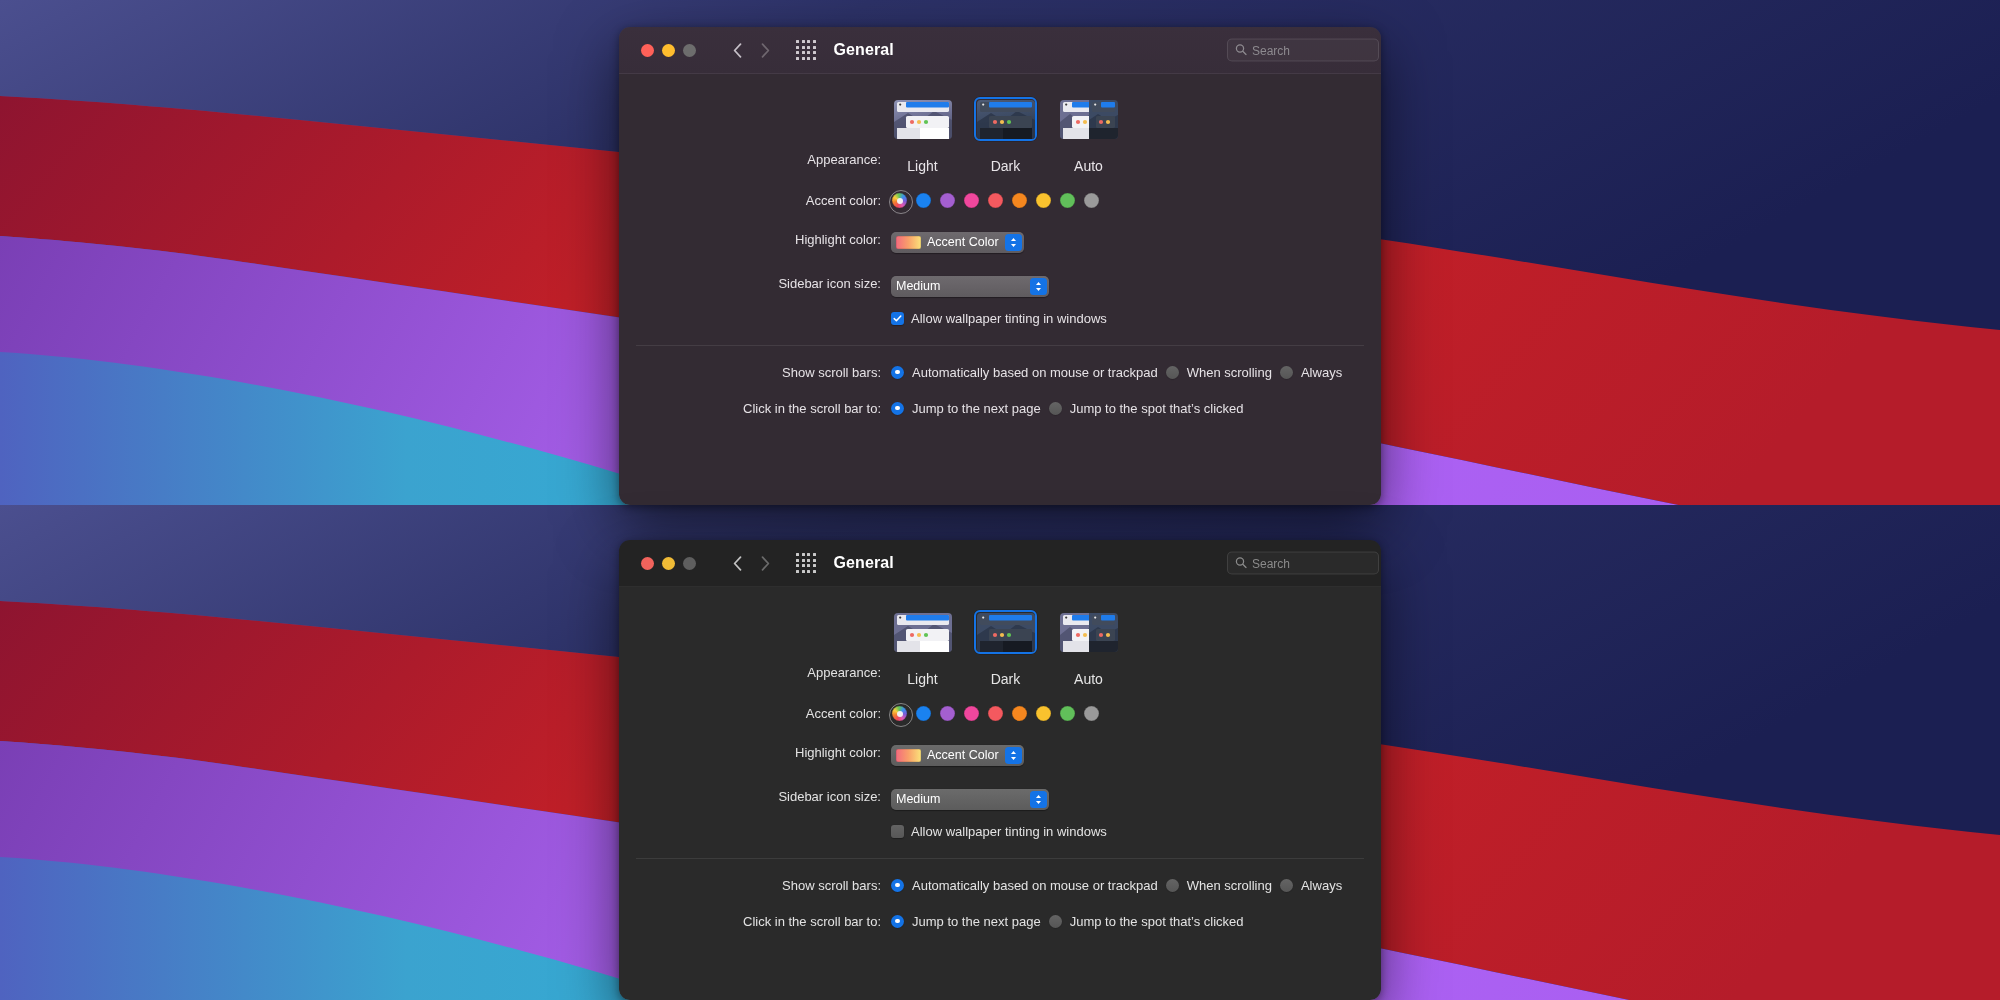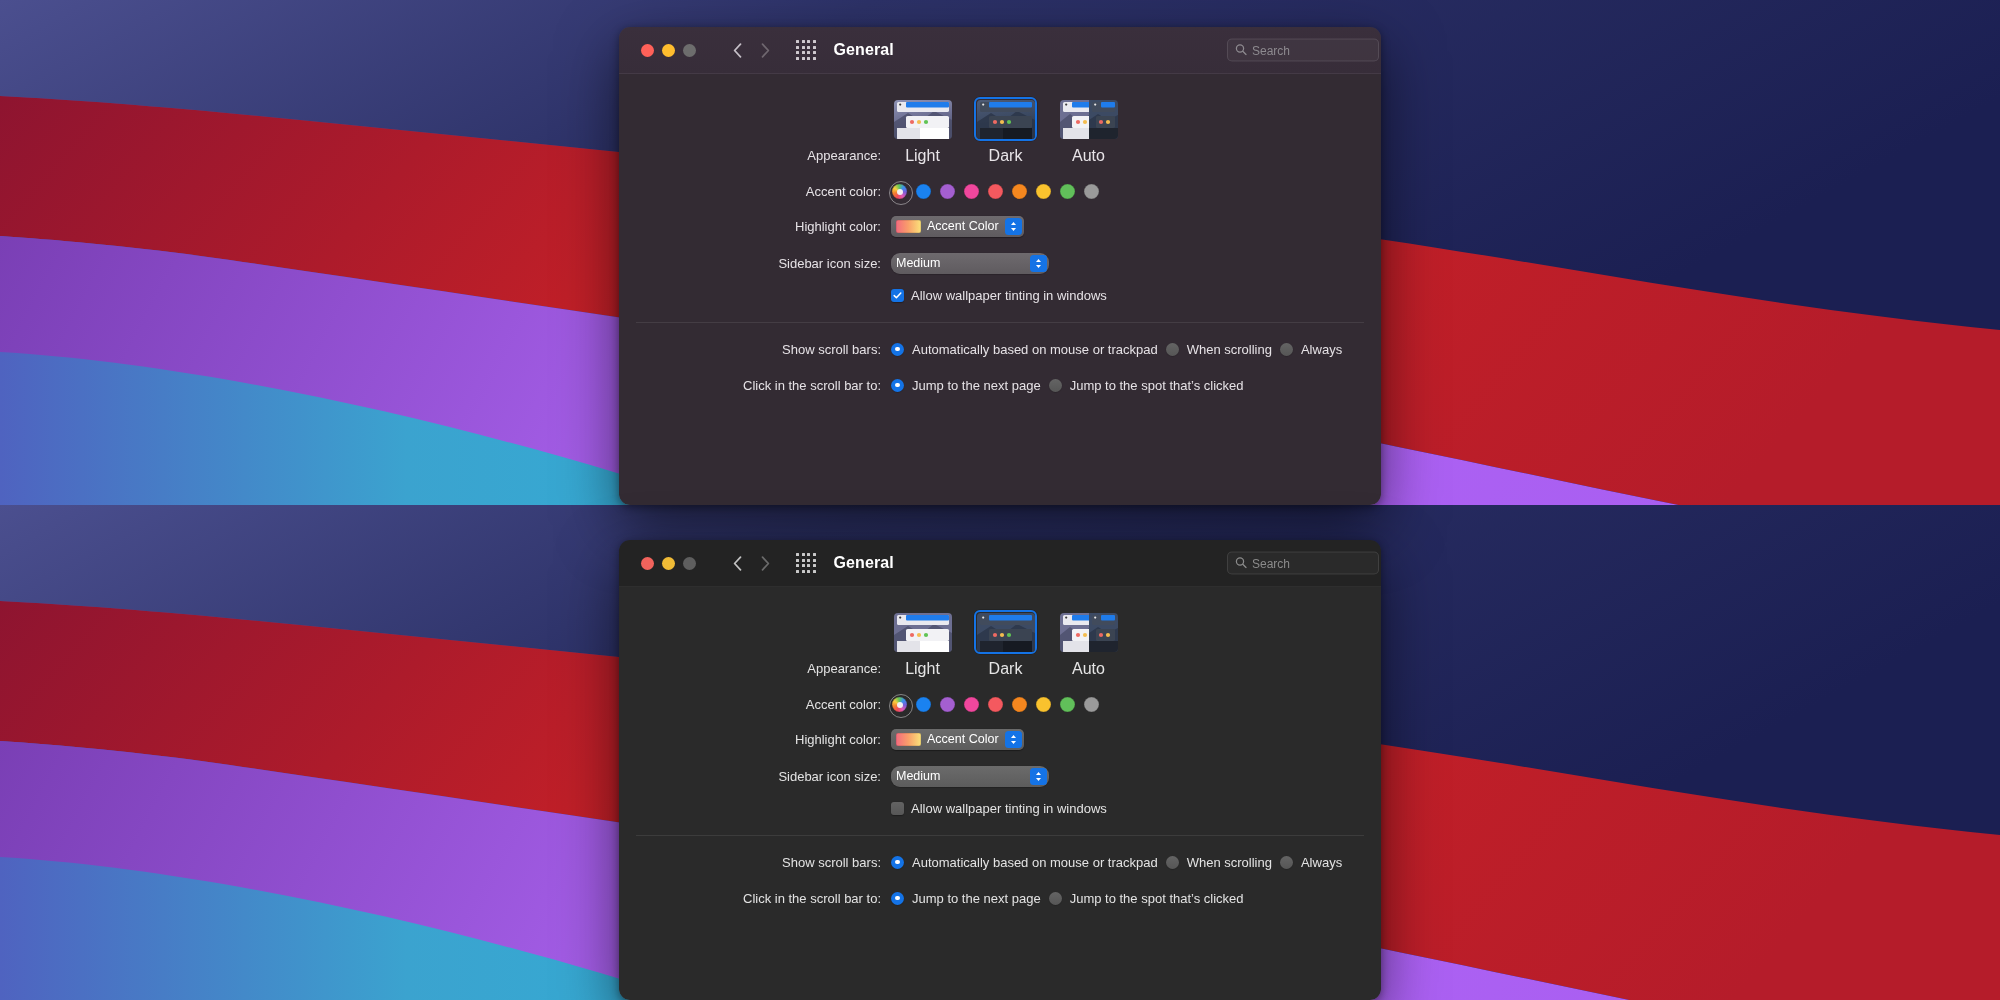--- a/index.html
+++ b/index.html
@@ -126,21 +126,21 @@
     padding:2px;
     display:flex; align-items:center; justify-content:center;
   }
   .thumb-wrap.selected {
     border:2.5px solid #1473e6;
     padding:0;
     box-shadow:0 0 0 0.5px rgba(0,0,0,0.3);
   }
   .thumb { width:58px; height:39px; border-radius:4px; overflow:hidden; position:relative; display:block; }
   .thumb-wrap.selected .thumb { width:58px; height:39px; border-radius:3.5px; }
-  .choice-label { font-size:16px; color:#e8e4e8; margin-top:7px; line-height:1; }
+  .choice-label { font-size:14px; color:#e8e4e8; margin-top:18px; line-height:1; }
   .win-bottom .choice-label { color:#e5e5e5; }
 
   
   .accent-row { padding-top:19px; align-items:center; }
   .accent-swatches { display:flex; gap:7px; align-items:center; }
   .swatch-hit { width:17px; height:17px; border-radius:50%; display:flex; align-items:center; justify-content:center; position:relative; }
   .swatch-hit.selected::after {
     content:""; position:absolute; left:-2.5px; top:-2.5px;
     width:22px; height:22px; border-radius:50%;
     border:1.5px solid rgba(255,255,255,0.42);
@@ -159,24 +159,25 @@
   .popup-row { padding-top:16px; align-items:center; }
   .popup {
     height:21px;
     border-radius:5px;
     display:flex; align-items:center;
     padding:0 0 0 5px;
     position:relative;
     background:linear-gradient(180deg,#6e6a6e 0%,#5f5b5f 100%);
     box-shadow:0 0.5px 1px rgba(0,0,0,0.35);
     min-width:130px;
+    margin-top:7px;
   }
   .win-bottom .popup { background:linear-gradient(180deg,#6b6b6b 0%,#5c5c5c 100%); }
   .popup.w-highlight { width:133px; }
-  .popup.w-sidebar   { width:158px;border-radius:9px; }
+  .popup.w-sidebar   { width:158px; }
   .popup-color-chip {
     width:25px; height:13px; border-radius:2px;
     background:linear-gradient(90deg,#f36a7e 0%,#f9a06a 50%,#fbe27a 100%);
     flex:0 0 auto; margin-right:6px;
     box-shadow:inset 0 0 0 0.5px rgba(0,0,0,0.2);
   }
   .popup-text { font-size:12.5px; color:#ffffff; line-height:1; flex:1 1 auto; }
   .popup-stepper {
     width:17px; height:17px;
     border-radius:3.5px;

